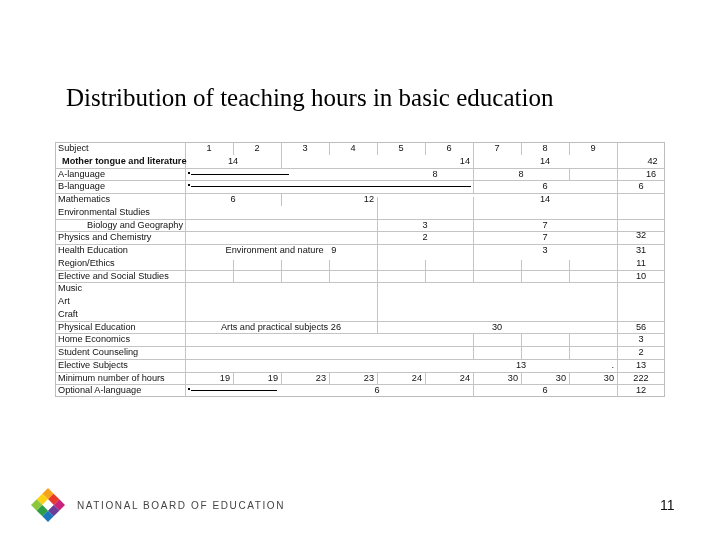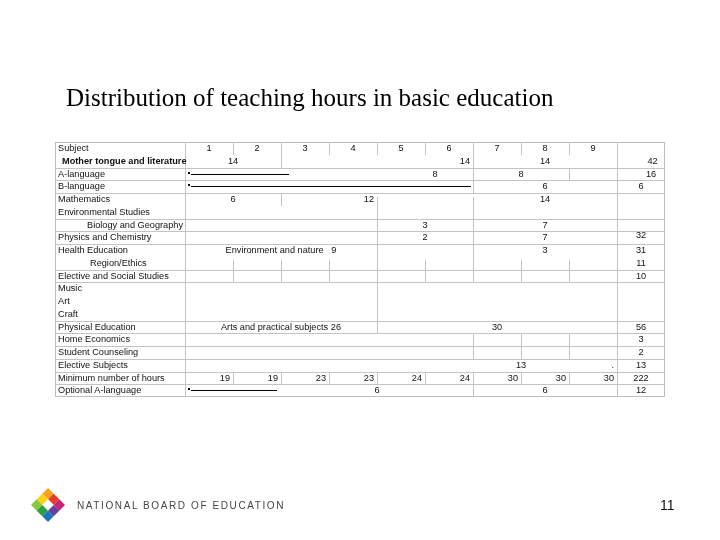--- a/index.html
+++ b/index.html
@@ -78,21 +78,21 @@
     <div class="cell lbl" style="left: 0px; top: 51px; width: 130px; height: 12.75px;">Mathematics</div>
     <div class="cell c" style="left: 562px; top: 51px; width: 48px; height: 12.75px; margin-top: 36px;">32</div>
     <div class="cell lbl" style="left: 0px; top: 63.75px; width: 130px; height: 12.75px;">Environmental Studies</div>
     <div class="cell c" style="left: 562px; top: 63.75px; width: 48px; height: 12.75px;"></div>
     <div class="cell lbl" style="left: 0px; top: 76.5px; width: 130px; height: 12.75px; padding-left: 32px;">Biology and Geography</div>
     <div class="cell c" style="left: 562px; top: 76.5px; width: 48px; height: 12.75px;"></div>
     <div class="cell lbl" style="left: 0px; top: 89.25px; width: 130px; height: 12.75px;">Physics and Chemistry</div>
     <div class="cell c" style="left: 562px; top: 89.25px; width: 48px; height: 12.75px;"></div>
     <div class="cell lbl" style="left: 0px; top: 102px; width: 130px; height: 12.75px;">Health Education</div>
     <div class="cell c" style="left: 562px; top: 102px; width: 48px; height: 12.75px;">31</div>
-    <div class="cell lbl" style="left: 0px; top: 114.75px; width: 130px; height: 12.75px; margin-left: 32px;">Region/Ethics</div>
+    <div class="cell lbl" style="left: 0px; top: 114.75px; width: 130px; height: 12.75px;">Region/Ethics</div>
     <div class="cell c" style="left: 562px; top: 114.75px; width: 48px; height: 12.75px;">11</div>
     <div class="cell lbl" style="left: 0px; top: 127.5px; width: 130px; height: 12.75px;">Elective and Social Studies</div>
     <div class="cell c" style="left: 562px; top: 127.5px; width: 48px; height: 12.75px;">10</div>
     <div class="cell lbl" style="left: 0px; top: 140.25px; width: 130px; height: 12.75px;">Music</div>
     <div class="cell c" style="left: 562px; top: 140.25px; width: 48px; height: 12.75px;"></div>
     <div class="cell lbl" style="left: 0px; top: 153px; width: 130px; height: 12.75px;">Art</div>
     <div class="cell c" style="left: 562px; top: 153px; width: 48px; height: 12.75px;"></div>
     <div class="cell lbl" style="left: 0px; top: 165.75px; width: 130px; height: 12.75px;">Craft</div>
     <div class="cell c" style="left: 562px; top: 165.75px; width: 48px; height: 12.75px;"></div>
     <div class="cell lbl" style="left: 0px; top: 178.5px; width: 130px; height: 12.75px;">Physical Education</div>

